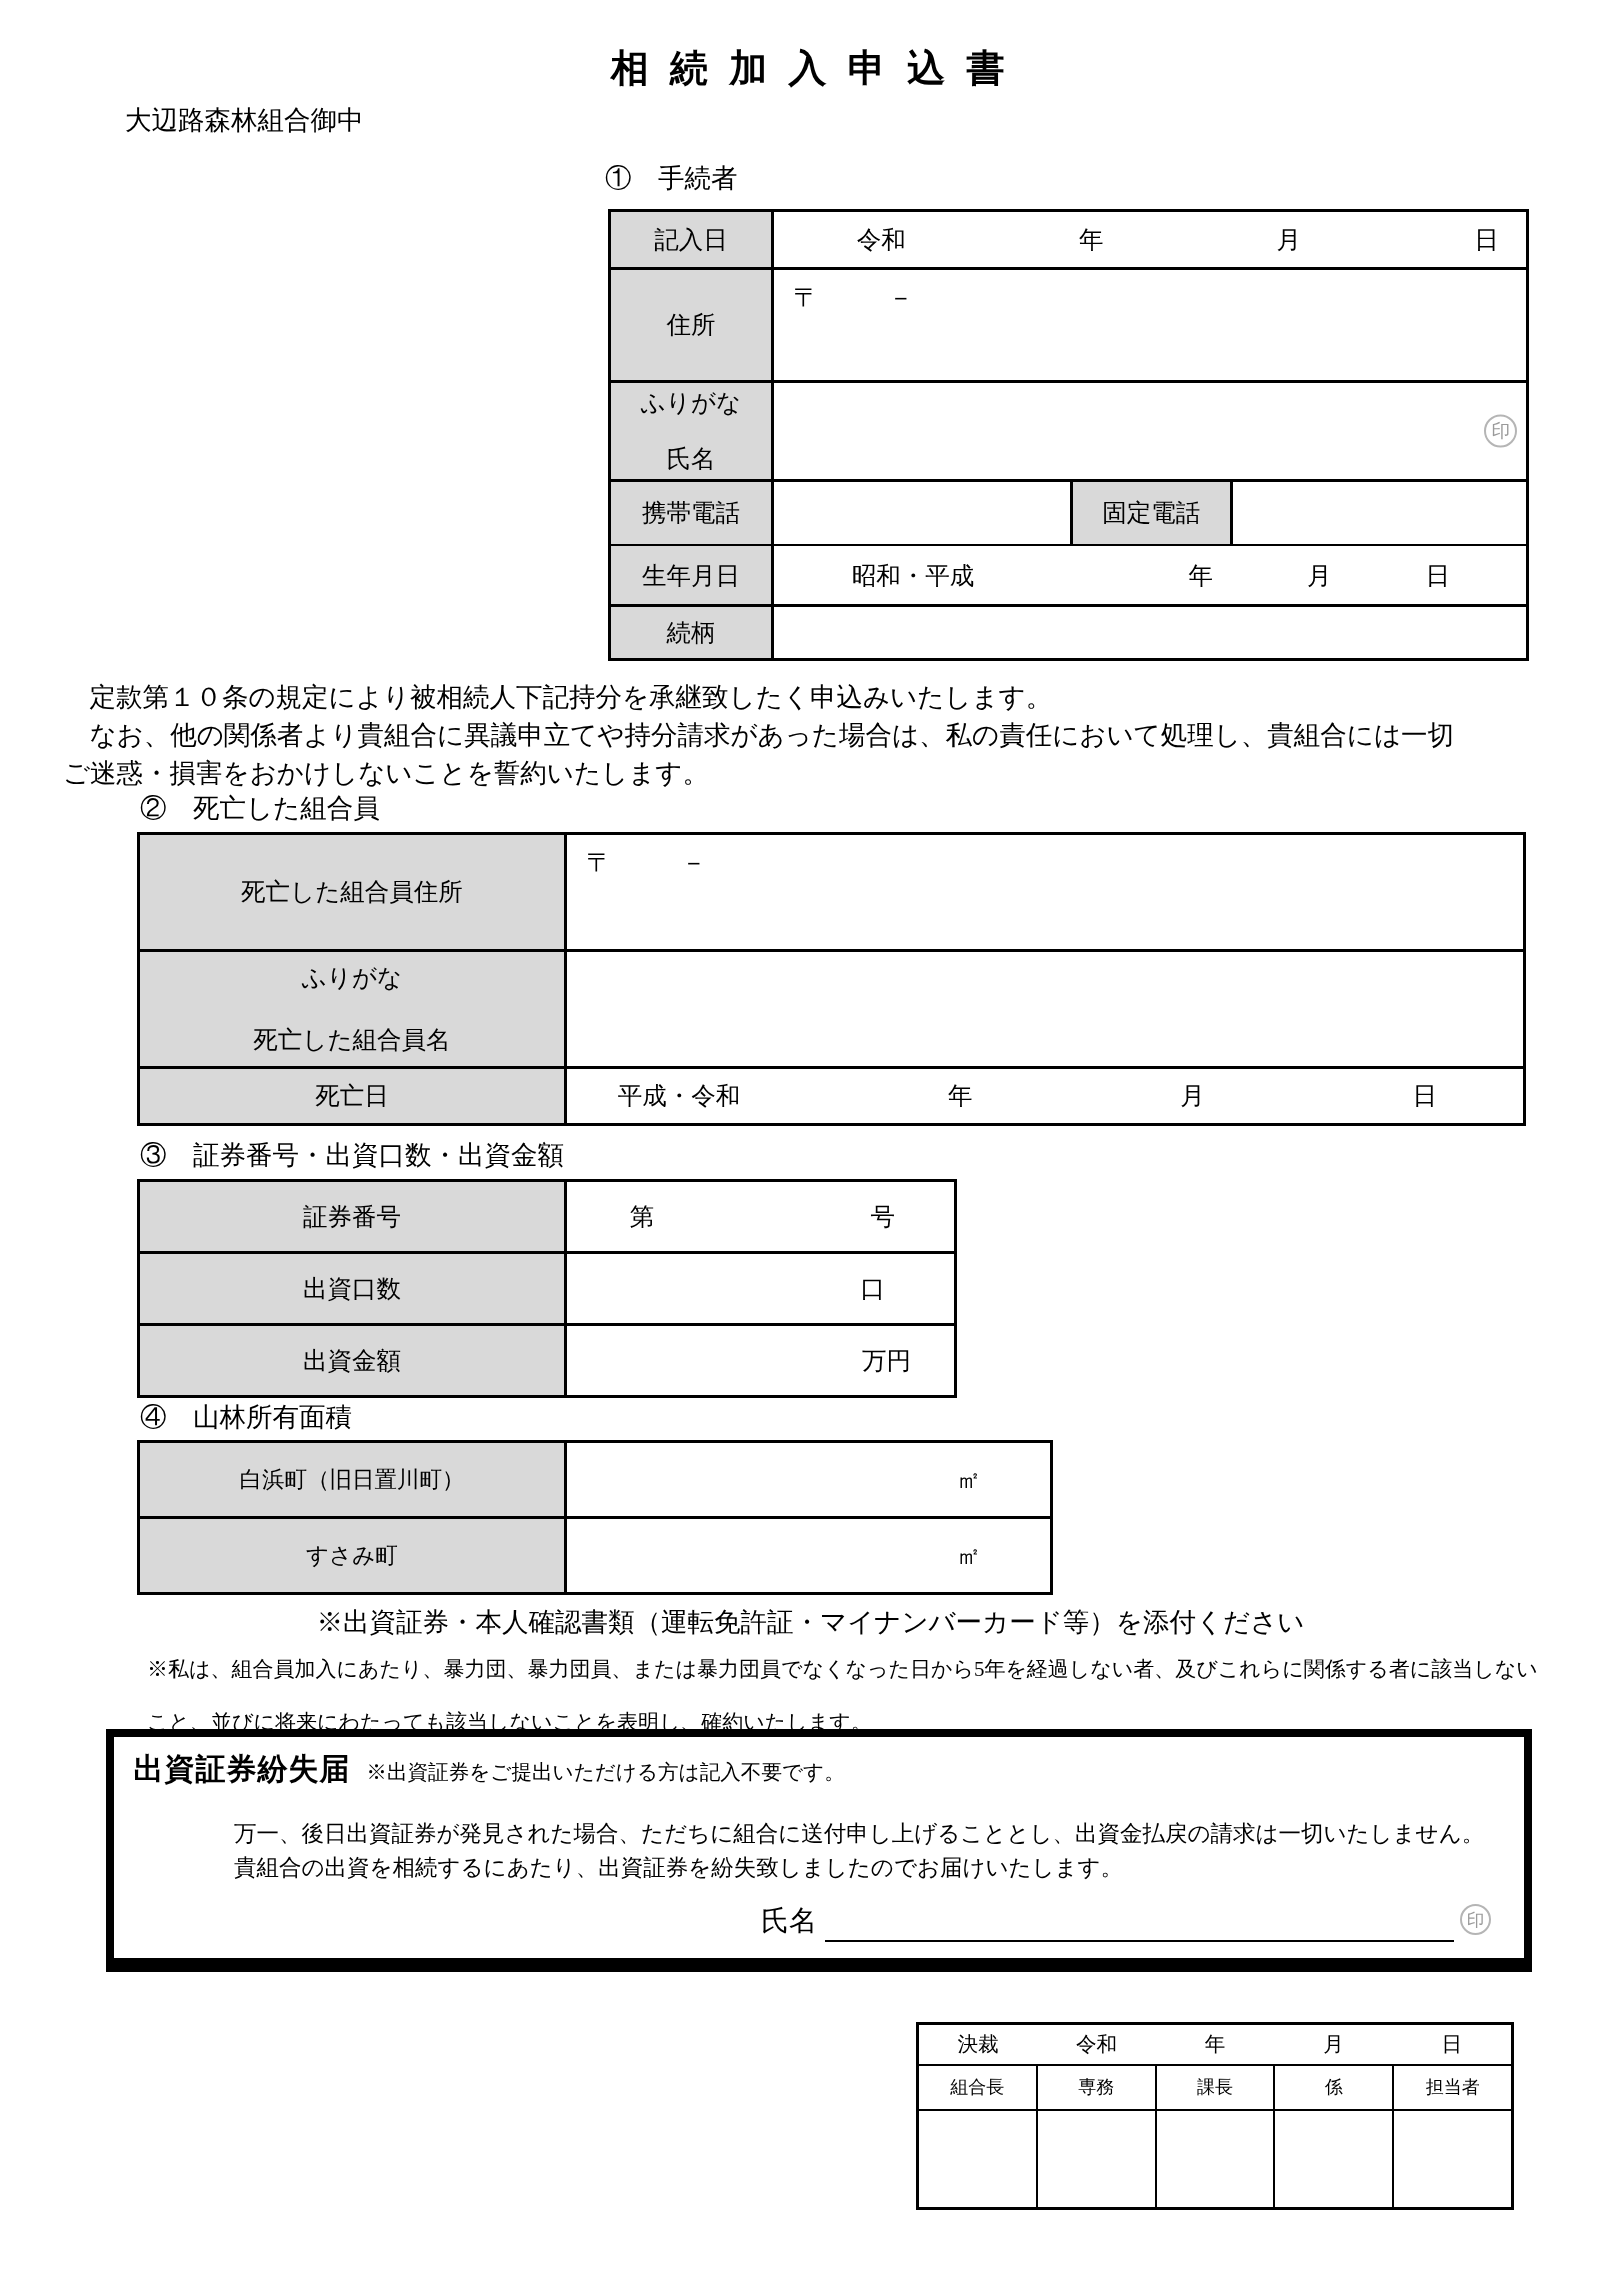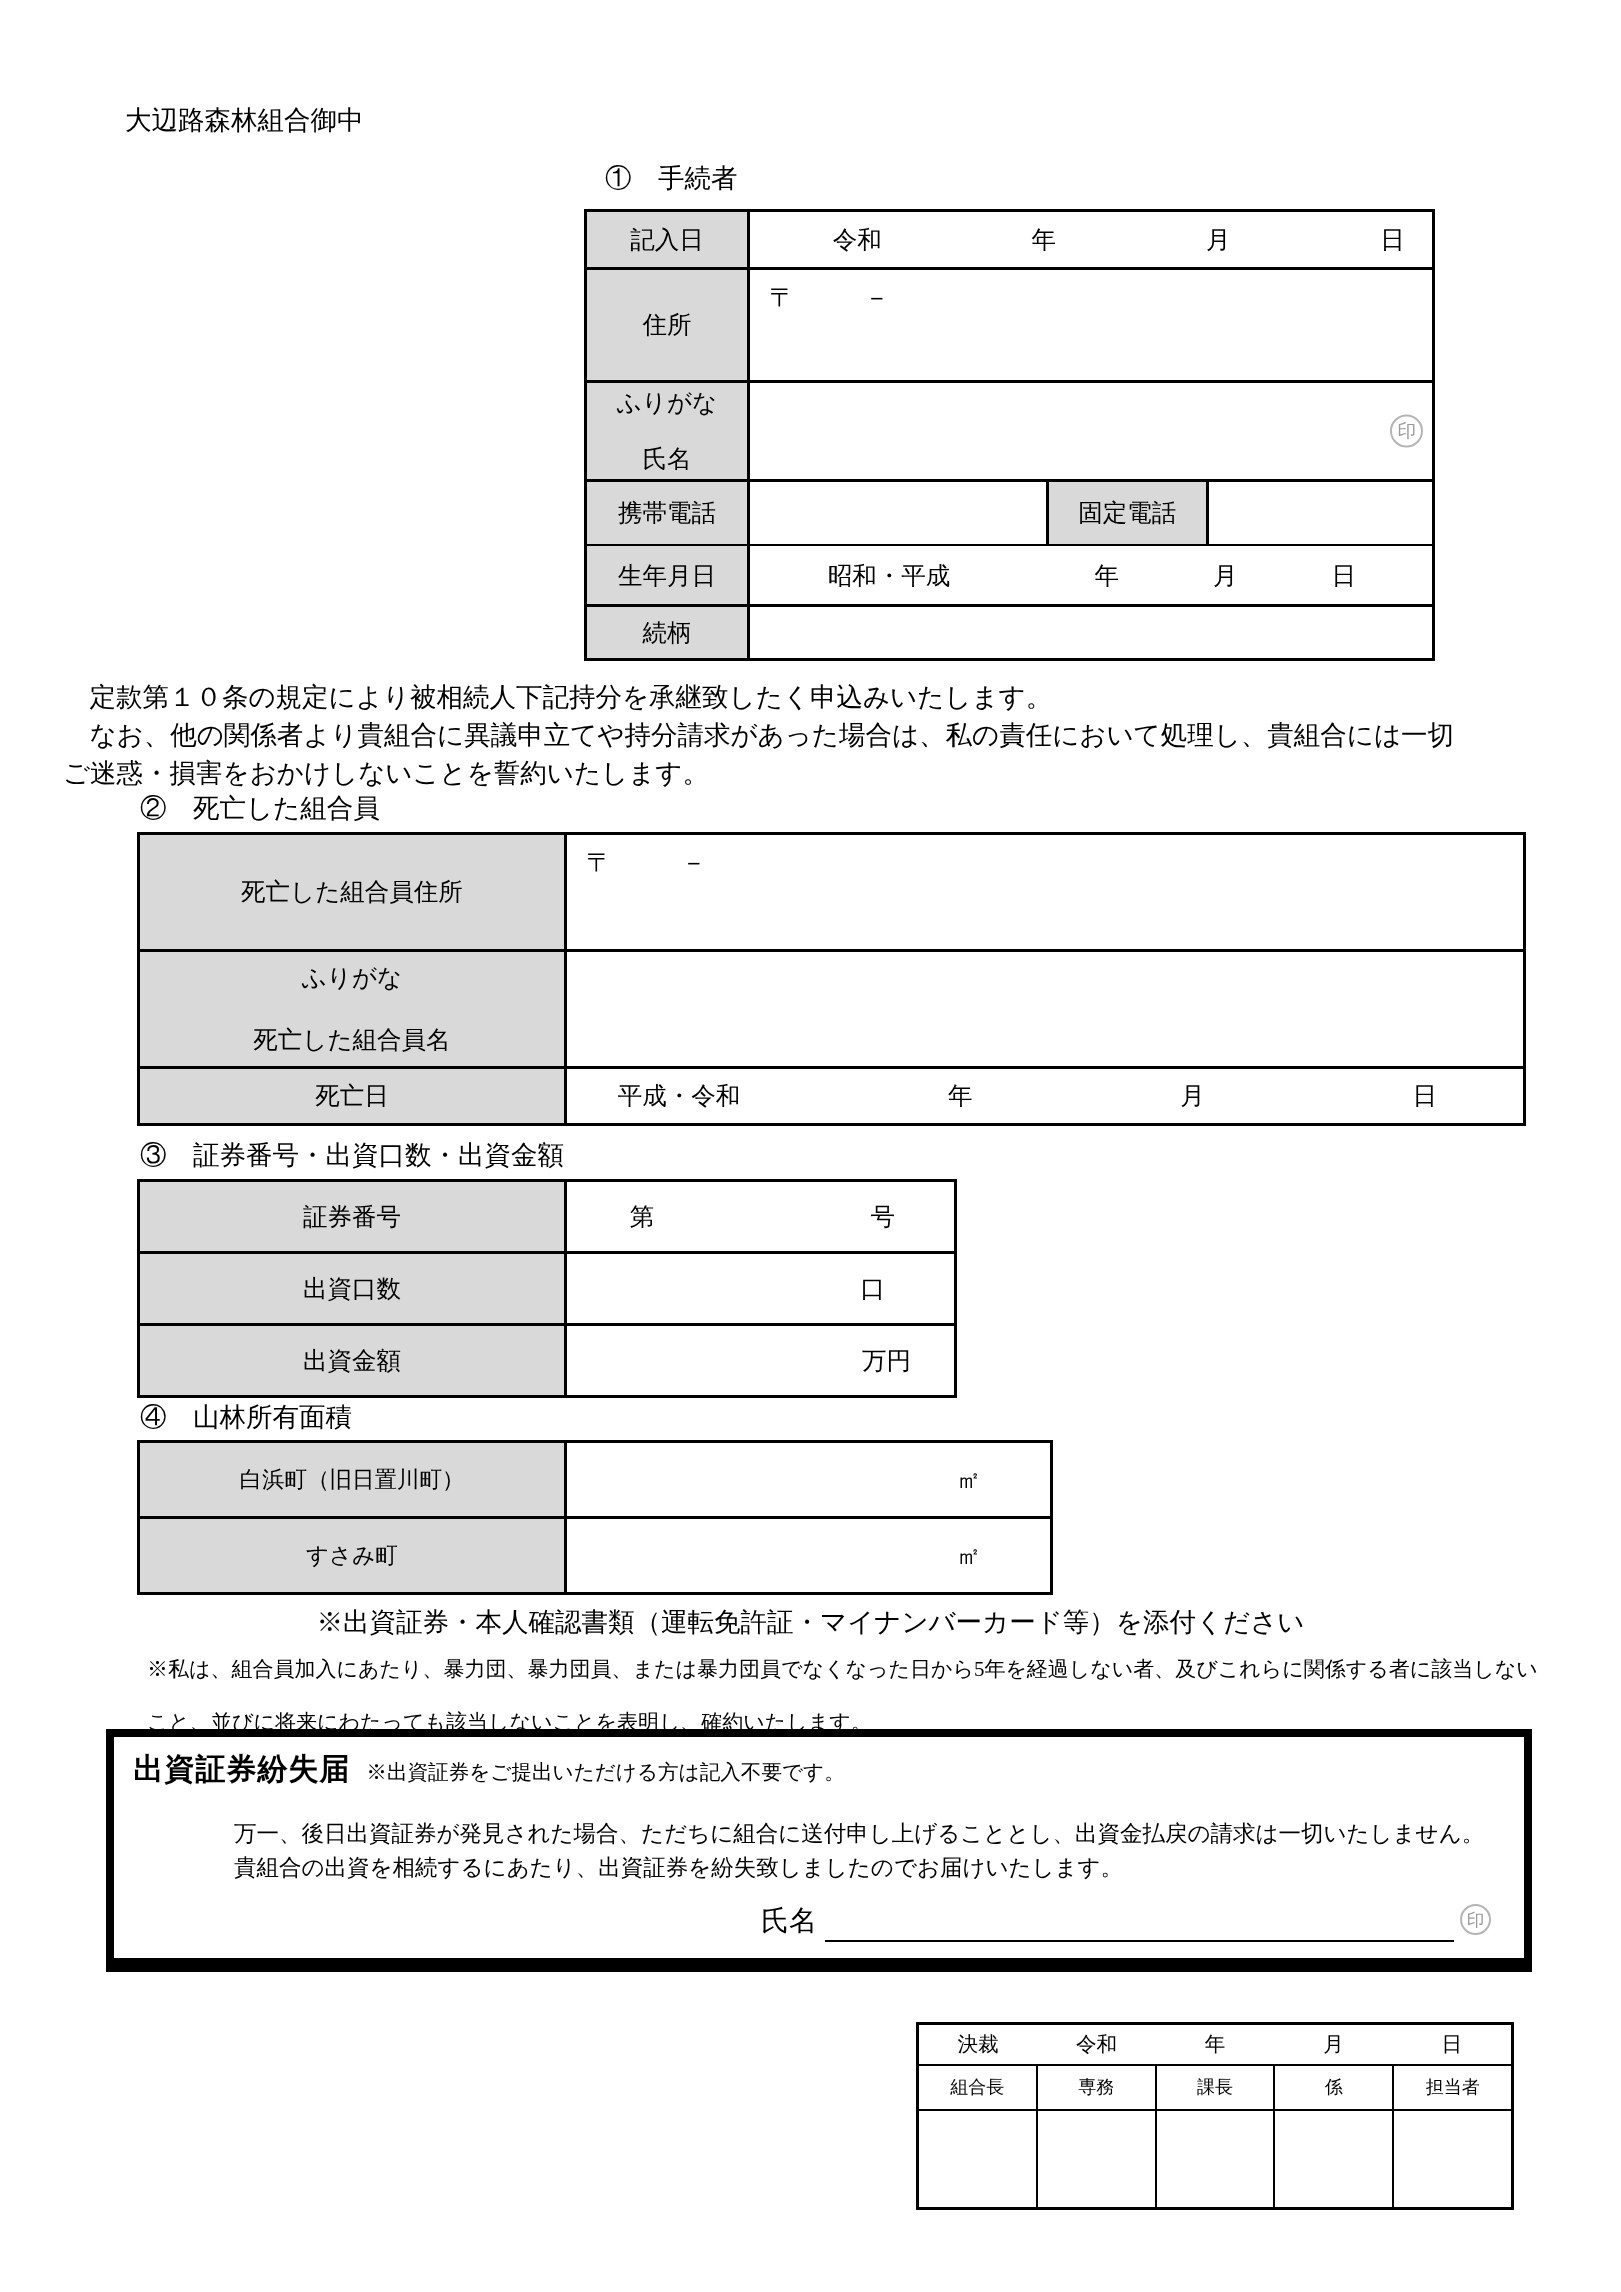--- a/index.html
+++ b/index.html
@@ -16,21 +16,21 @@
   .h2 { left:140px; top:790px; }
   .h3 { left:140px; top:1137px; }
   .h4 { left:140px; top:1399px; }
 
   
   .tbl { position:absolute; display:grid; background:#000; gap:2.9px; padding:2.9px; }
   .cell { background:#fff; display:flex; align-items:center; font-size:24.5px; }
   .label { background:#d9d9d9; justify-content:center; text-align:center; }
   .two-line { flex-direction:column; justify-content:center; }
 
-  .t1 { left:584px; top:209px; width:851px;
+  .t1 { left:608px; top:209px; width:921px;
         grid-template-columns:160px 296px 157px 1fr;
         grid-template-rows:55px 110px 96px 62px 58px 51px; }
   .t1 .span3 { grid-column:2 / 5; }
   .t1 .two-line { gap:23.5px; }
 
   .t2 { left:137px; top:832px; width:1389px;
         grid-template-columns:424px 1fr;
         grid-template-rows:114px 114px 54px; }
   .t2 .two-line { gap:29px; }
 
@@ -92,20 +92,21 @@
   .appr .cell { font-size:18px; justify-content:center; }
   .appr-head { grid-column:1 / 6; background:#fff; display:grid;
                grid-template-columns:repeat(5,1fr); align-items:center; }
   .appr-head span { text-align:center; font-size:20.6px; }
 </style>
 </head>
 <body>
 
 <div class="page">
 
+  <div class="title">相 続 加 入 申 込 書</div>
   <div class="addressee">大辺路森林組合御中</div>
 
   <div class="sec-heading h1">①　手続者</div>
 
   <div class="tbl t1">
     <div class="cell label">記入日</div>
     <div class="cell span3 spread date-spread">
       <span>令和</span>
       <span>年</span>
       <span>月</span>

